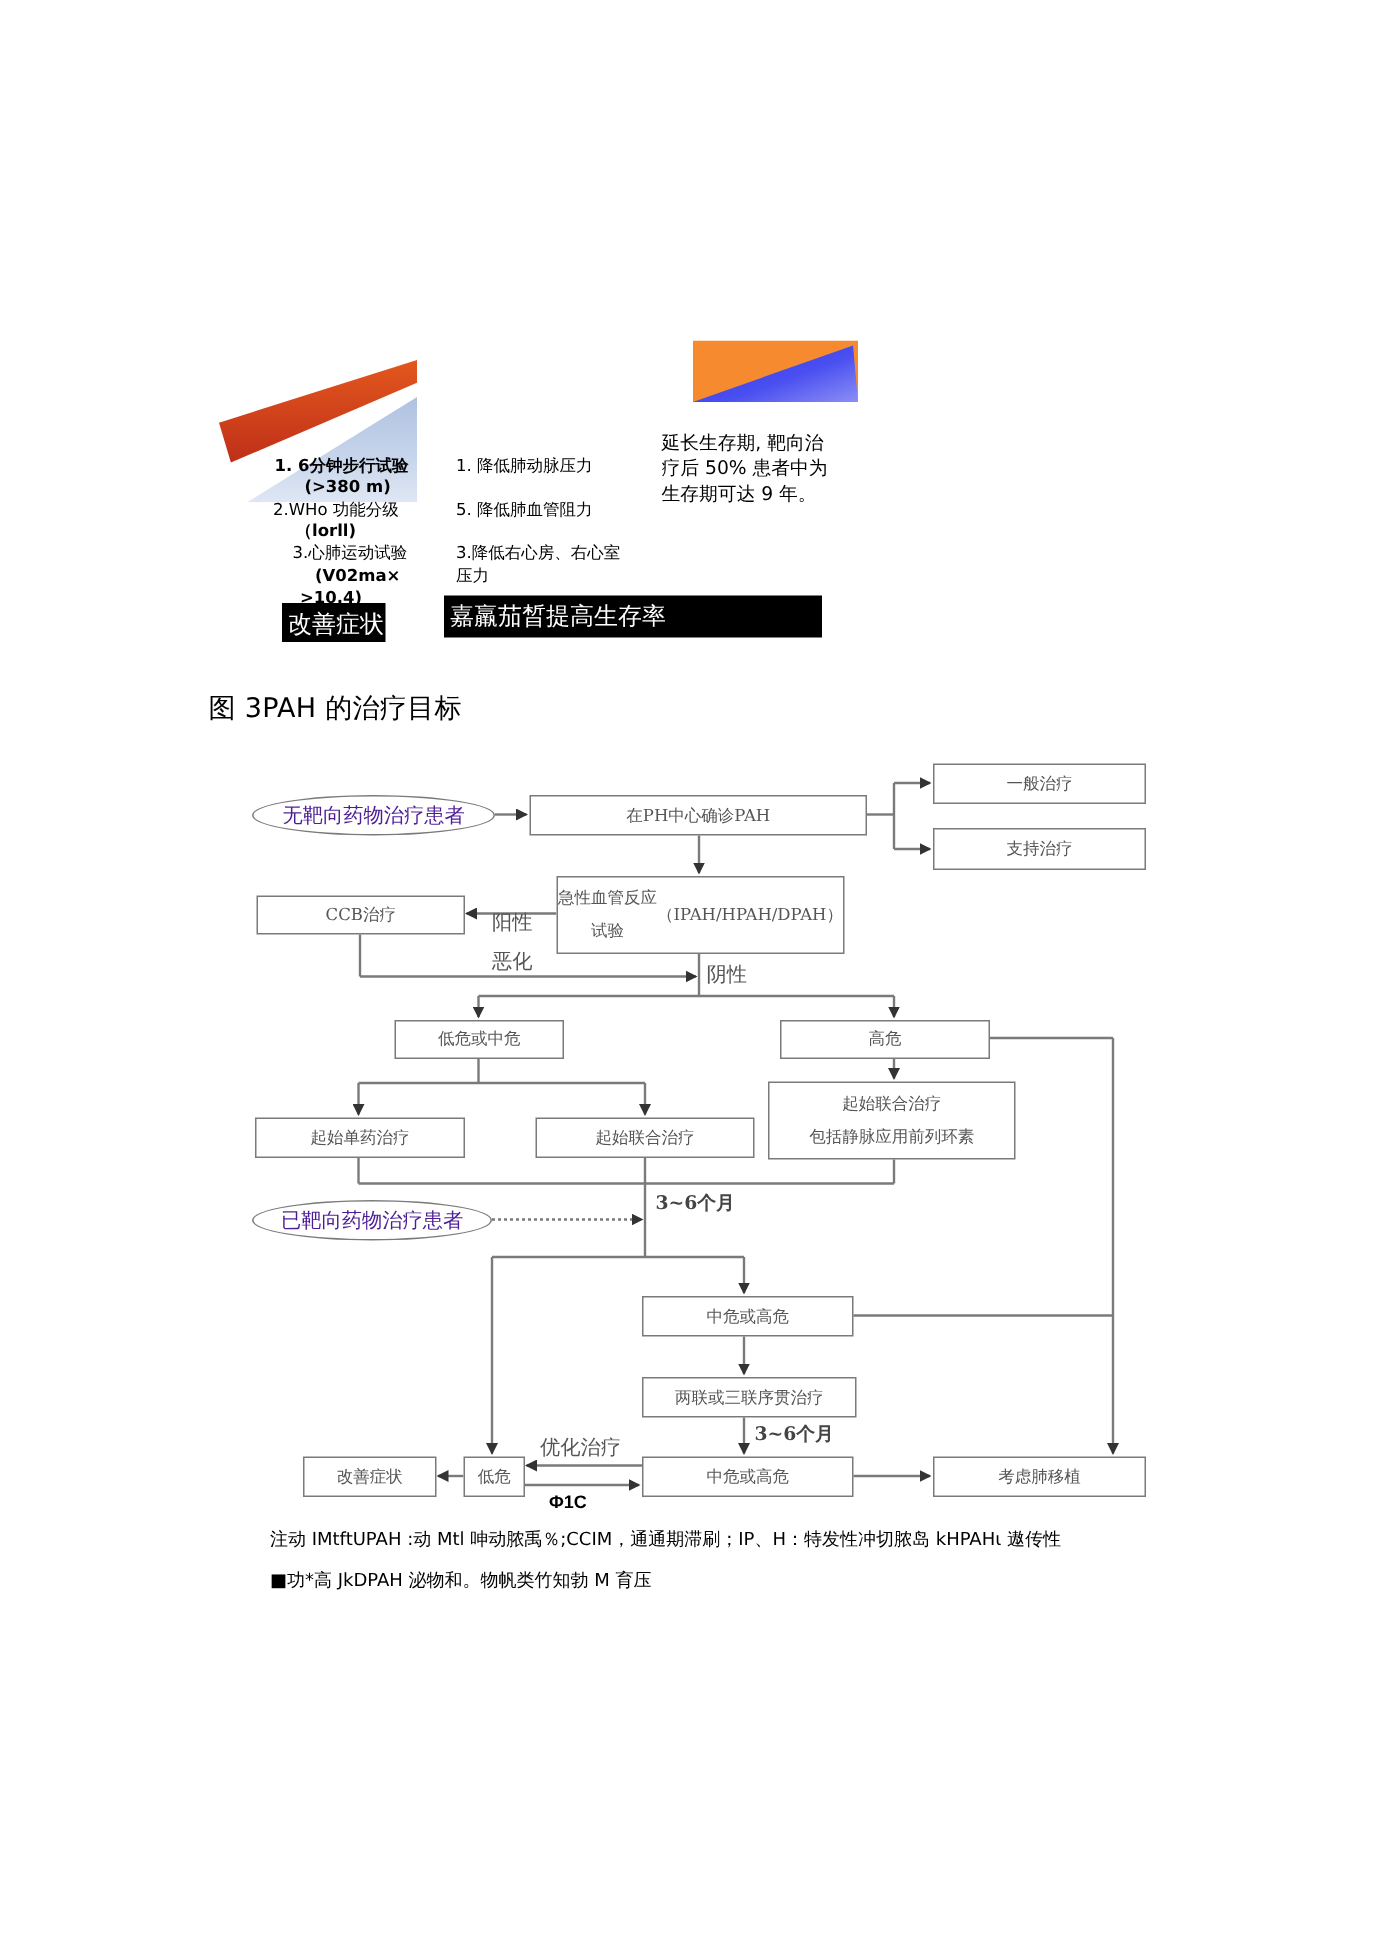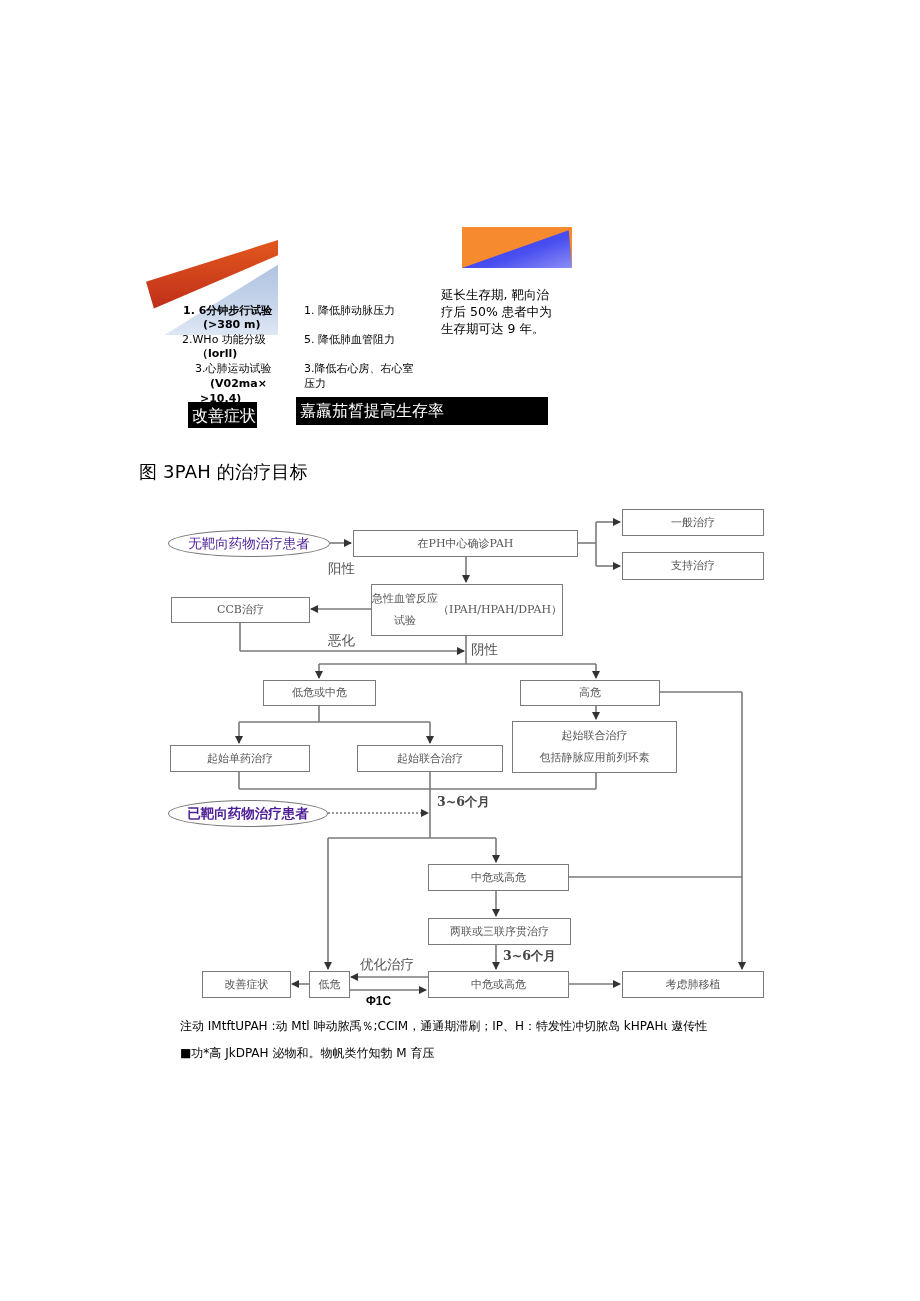--- a/index.html
+++ b/index.html
@@ -146,36 +146,36 @@
 <div class="fc-box" style="left:353px;top:530px;width:225px;height:27px;">在PH中心确诊PAH</div>
 <div class="fc-box" style="left:622px;top:509px;width:142px;height:27px;">一般治疗</div>
 <div class="fc-box" style="left:622px;top:552px;width:142px;height:28px;">支持治疗</div>
 
 <div class="fc-box" style="left:371px;top:584px;width:192px;height:52px;flex-direction:row;">
   <div>急性血管反应试验</div>
   <div>（IPAH/HPAH/DPAH）</div>
 </div>
 
 <div class="fc-box" style="left:171px;top:597px;width:139px;height:26px;">CCB治疗</div>
-<div class="fc-label" style="left:328px;top:560px;text-align:center;">阳性</div>
+<div class="fc-label" style="left:328px;top:606px;text-align:center;">阳性</div>
 <div class="fc-label" style="left:328px;top:632px;">恶化</div>
 <div class="fc-label" style="left:471px;top:641px;">阴性</div>
 
 <div class="fc-box" style="left:263px;top:680px;width:113px;height:26px;">低危或中危</div>
 <div class="fc-box" style="left:520px;top:680px;width:140px;height:26px;">高危</div>
 
 <div class="fc-box" style="left:170px;top:745px;width:140px;height:27px;">起始单药治疗</div>
 <div class="fc-box" style="left:357px;top:745px;width:146px;height:27px;">起始联合治疗</div>
 <div class="fc-box" style="left:512px;top:721px;width:165px;height:52px;flex-direction:column;">
   <div>起始联合治疗</div>
   <div>包括静脉应用前列环素</div>
 </div>
 
 <div class="fc-label bold" style="left:437px;top:794px;">3~6个月</div>
-<div class="fc-oval" style="left:168px;top:800px;width:160px;height:27px;font-weight:bold;">已靶向药物治疗患者</div>
+<div class="fc-oval" style="left:168px;top:800px;width:160px;height:27px;">已靶向药物治疗患者</div>
 
 <div class="fc-box" style="left:428px;top:864px;width:141px;height:27px;">中危或高危</div>
 <div class="fc-box" style="left:428px;top:918px;width:143px;height:27px;">两联或三联序贯治疗</div>
 <div class="fc-label bold" style="left:503px;top:948px;">3~6个月</div>
 <div class="fc-label" style="left:360px;top:956px;">优化治疗</div>
 
 <div class="fc-box" style="left:202px;top:971px;width:89px;height:27px;">改善症状</div>
 <div class="fc-box" style="left:309px;top:971px;width:41px;height:27px;">低危</div>
 <div class="fc-box" style="left:428px;top:971px;width:141px;height:27px;">中危或高危</div>
 <div class="fc-box" style="left:622px;top:971px;width:142px;height:27px;">考虑肺移植</div>

